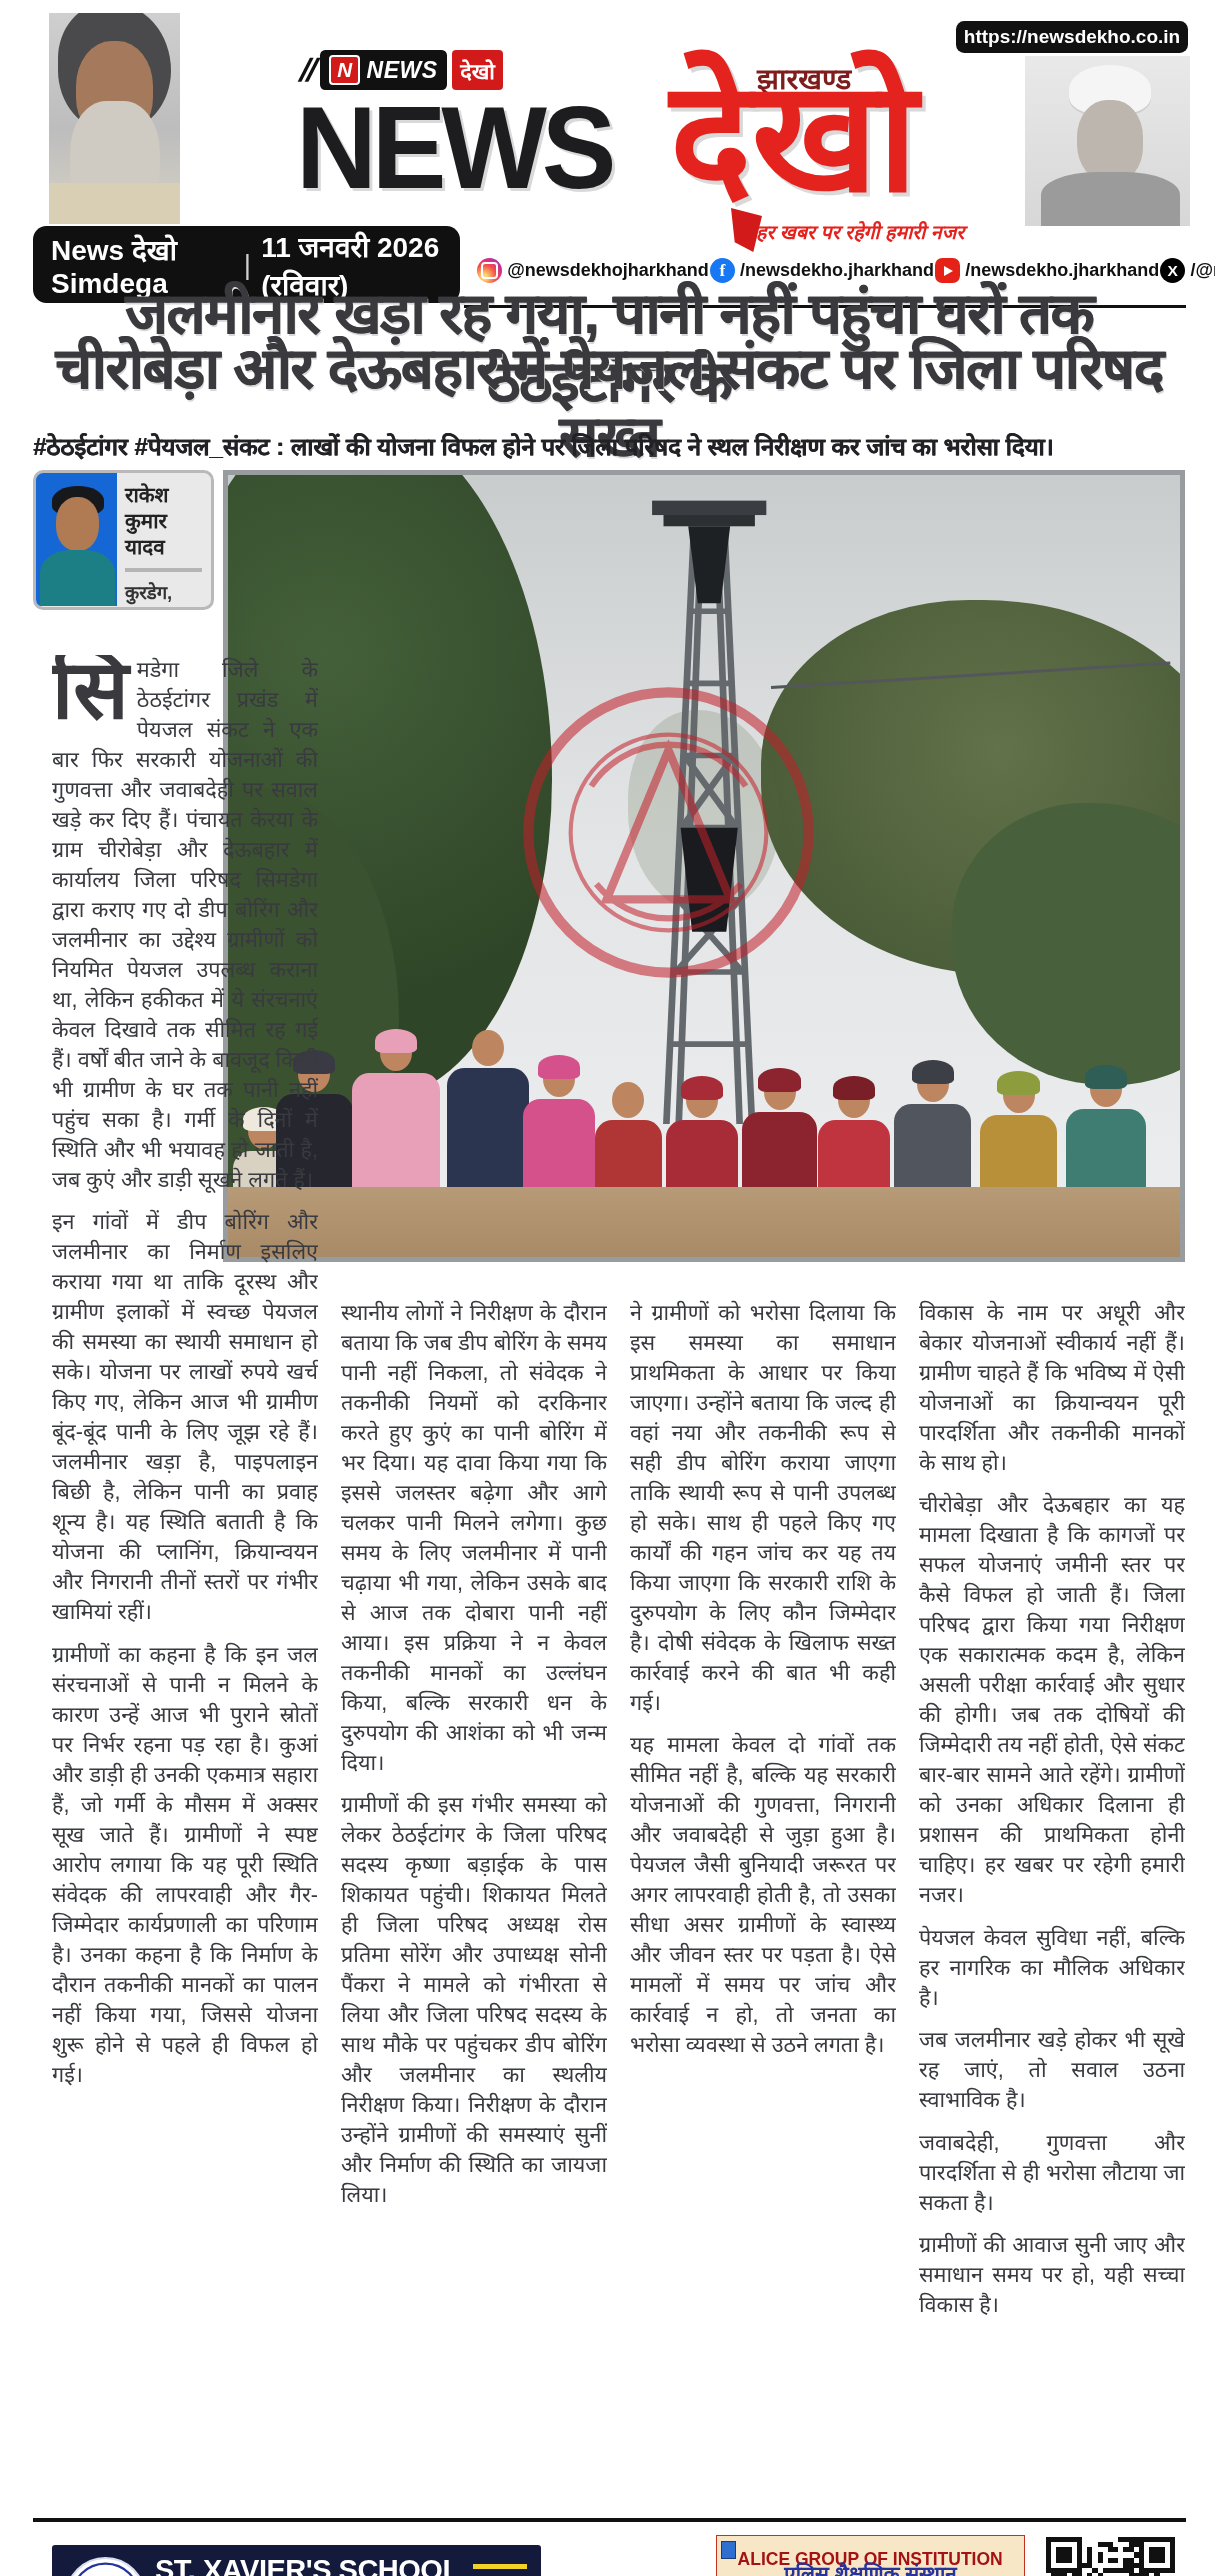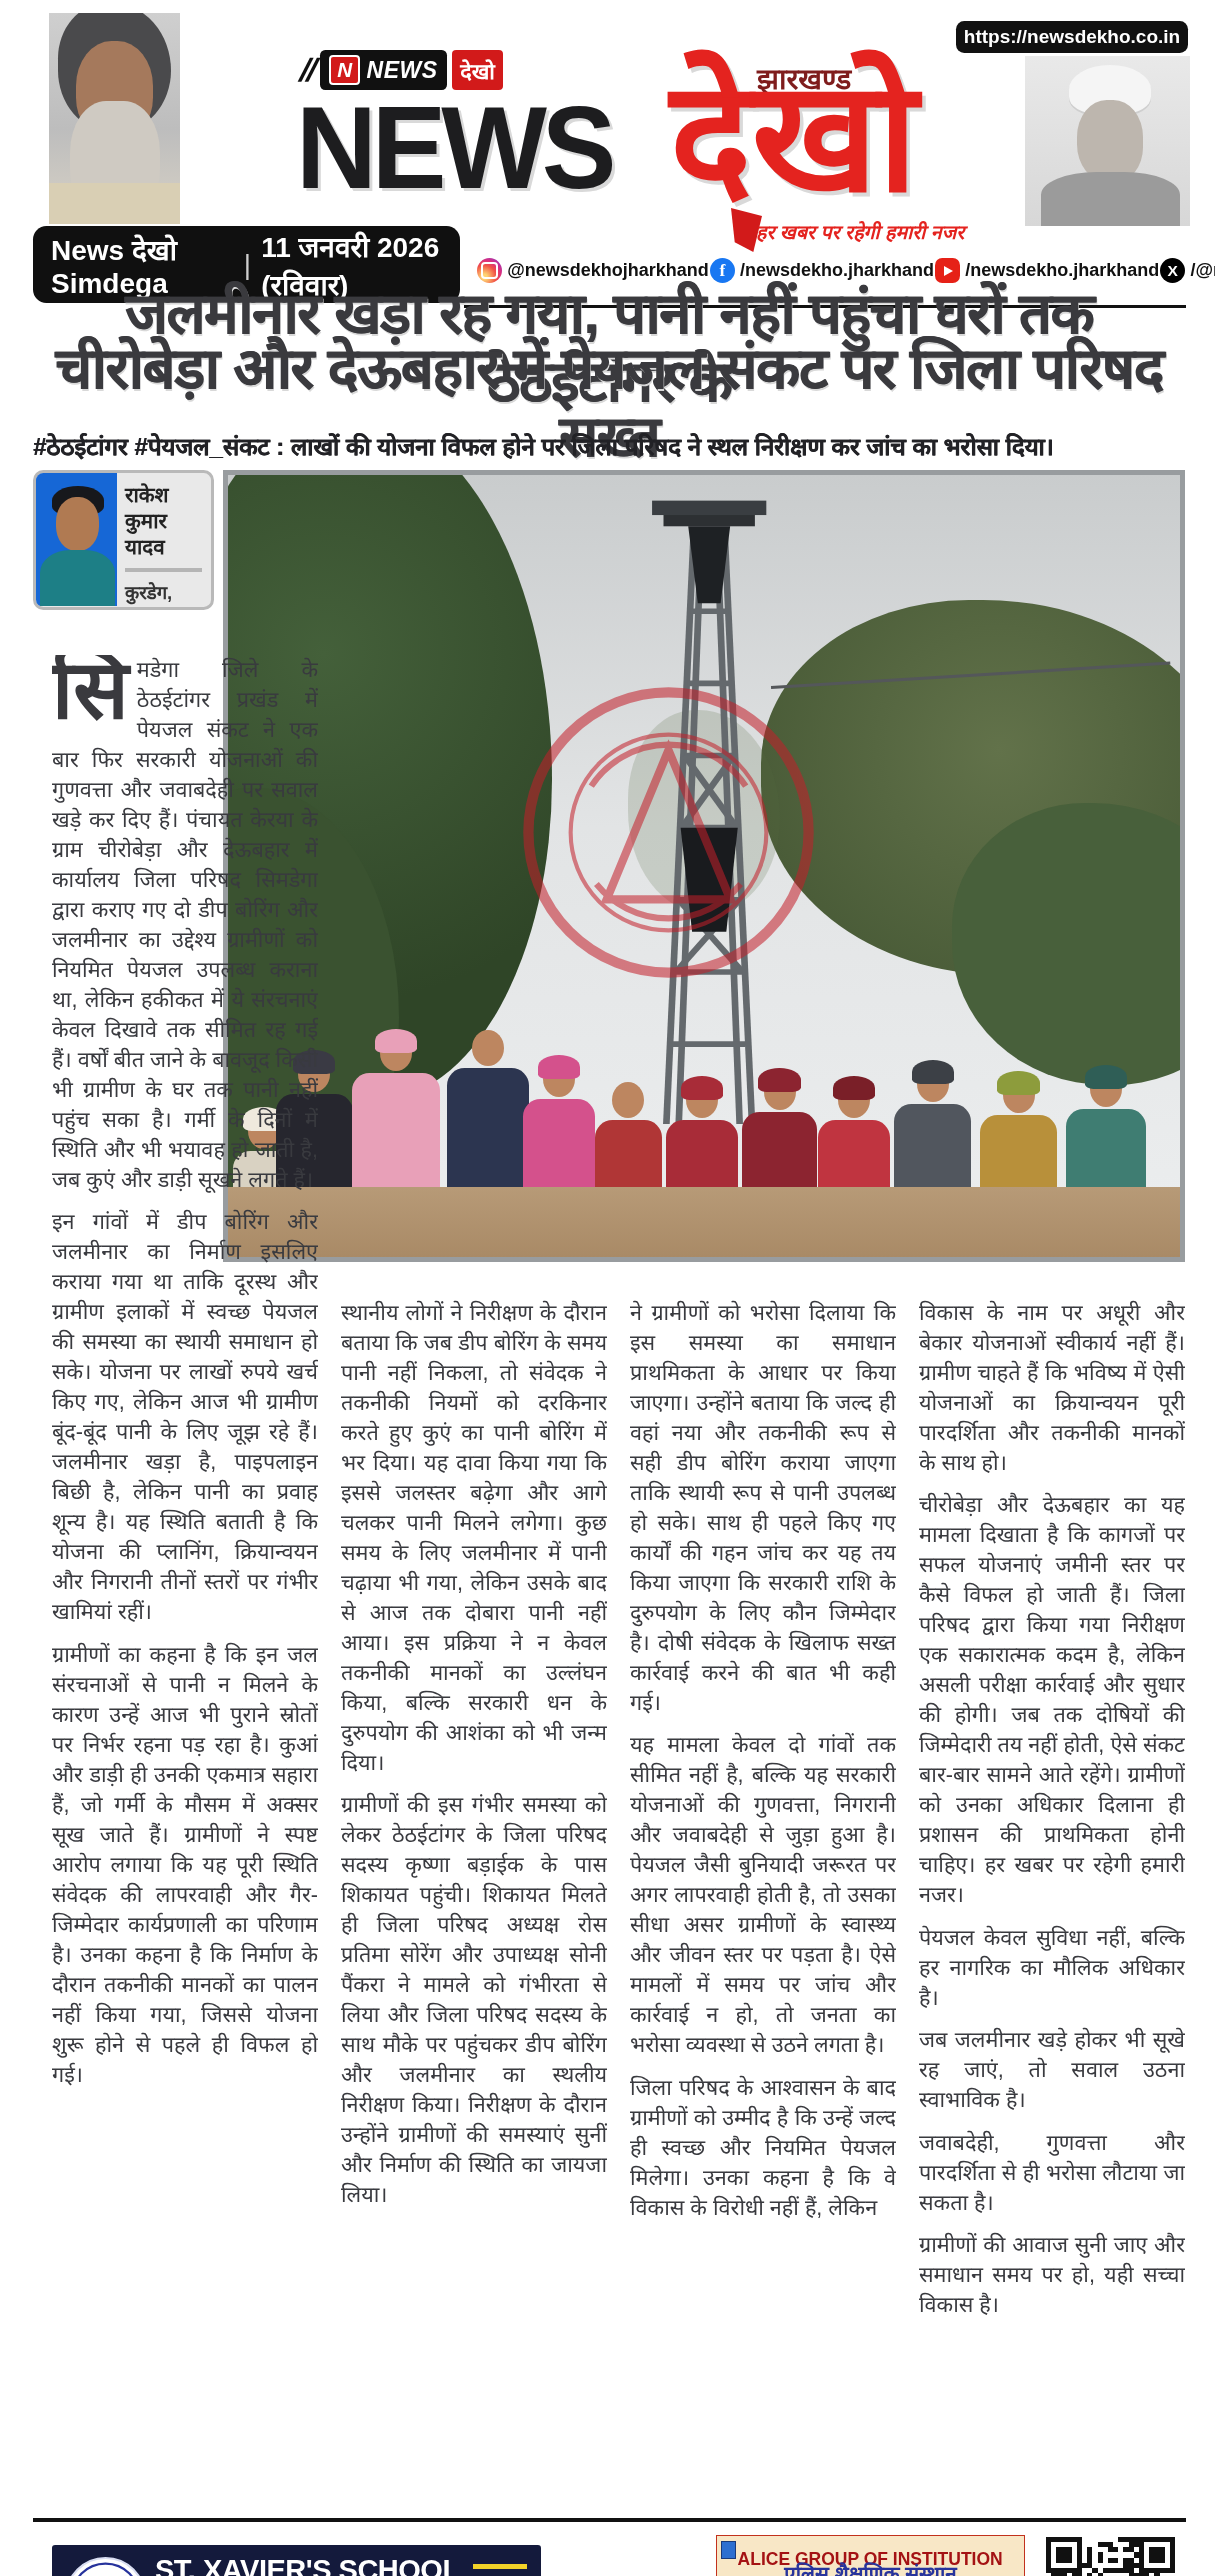--- a/index.html
+++ b/index.html
@@ -293,21 +293,20 @@
   <p>इन गांवों में डीप बोरिंग और जलमीनार का निर्माण इसलिए कराया गया था ताकि दूरस्थ और ग्रामीण इलाकों में स्वच्छ पेयजल की समस्या का स्थायी समाधान हो सके। योजना पर लाखों रुपये खर्च किए गए, लेकिन आज भी ग्रामीण बूंद-बूंद पानी के लिए जूझ रहे हैं। जलमीनार खड़ा है, पाइपलाइन बिछी है, लेकिन पानी का प्रवाह शून्य है। यह स्थिति बताती है कि योजना की प्लानिंग, क्रियान्वयन और निगरानी तीनों स्तरों पर गंभीर खामियां रहीं।</p>
   <p>ग्रामीणों का कहना है कि इन जल संरचनाओं से पानी न मिलने के कारण उन्हें आज भी पुराने स्रोतों पर निर्भर रहना पड़ रहा है। कुआं और डाड़ी ही उनकी एकमात्र सहारा हैं, जो गर्मी के मौसम में अक्सर सूख जाते हैं। ग्रामीणों ने स्पष्ट आरोप लगाया कि यह पूरी स्थिति संवेदक की लापरवाही और गैर-जिम्मेदार कार्यप्रणाली का परिणाम है। उनका कहना है कि निर्माण के दौरान तकनीकी मानकों का पालन नहीं किया गया, जिससे योजना शुरू होने से पहले ही विफल हो गई।</p>
 </div>
 <div class="col" style="left:341px;top:1298px;width:266px;height:1154px;">
   <p>स्थानीय लोगों ने निरीक्षण के दौरान बताया कि जब डीप बोरिंग के समय पानी नहीं निकला, तो संवेदक ने तकनीकी नियमों को दरकिनार करते हुए कुएं का पानी बोरिंग में भर दिया। यह दावा किया गया कि इससे जलस्तर बढ़ेगा और आगे चलकर पानी मिलने लगेगा। कुछ समय के लिए जलमीनार में पानी चढ़ाया भी गया, लेकिन उसके बाद से आज तक दोबारा पानी नहीं आया। इस प्रक्रिया ने न केवल तकनीकी मानकों का उल्लंघन किया, बल्कि सरकारी धन के दुरुपयोग की आशंका को भी जन्म दिया।</p>
   <p>ग्रामीणों की इस गंभीर समस्या को लेकर ठेठईटांगर के जिला परिषद सदस्य कृष्णा बड़ाईक के पास शिकायत पहुंची। शिकायत मिलते ही जिला परिषद अध्यक्ष रोस प्रतिमा सोरेंग और उपाध्यक्ष सोनी पैंकरा ने मामले को गंभीरता से लिया और जिला परिषद सदस्य के साथ मौके पर पहुंचकर डीप बोरिंग और जलमीनार का स्थलीय निरीक्षण किया। निरीक्षण के दौरान उन्होंने ग्रामीणों की समस्याएं सुनीं और निर्माण की स्थिति का जायजा लिया।</p>
 </div>
 <div class="col" style="left:630px;top:1298px;width:266px;height:1154px;">
   <p>ने ग्रामीणों को भरोसा दिलाया कि इस समस्या का समाधान प्राथमिकता के आधार पर किया जाएगा। उन्होंने बताया कि जल्द ही वहां नया और तकनीकी रूप से सही डीप बोरिंग कराया जाएगा ताकि स्थायी रूप से पानी उपलब्ध हो सके। साथ ही पहले किए गए कार्यों की गहन जांच कर यह तय किया जाएगा कि सरकारी राशि के दुरुपयोग के लिए कौन जिम्मेदार है। दोषी संवेदक के खिलाफ सख्त कार्रवाई करने की बात भी कही गई।</p>
   <p>यह मामला केवल दो गांवों तक सीमित नहीं है, बल्कि यह सरकारी योजनाओं की गुणवत्ता, निगरानी और जवाबदेही से जुड़ा हुआ है। पेयजल जैसी बुनियादी जरूरत पर अगर लापरवाही होती है, तो उसका सीधा असर ग्रामीणों के स्वास्थ्य और जीवन स्तर पर पड़ता है। ऐसे मामलों में समय पर जांच और कार्रवाई न हो, तो जनता का भरोसा व्यवस्था से उठने लगता है।</p>
-  <p>जिला परिषद के आश्वासन के बाद ग्रामीणों को उम्मीद है कि उन्हें जल्द ही स्वच्छ और नियमित पेयजल मिलेगा। उनका कहना है कि वे विकास के विरोधी नहीं हैं, लेकिन</p>
 </div>
 <div class="col" style="left:919px;top:1298px;width:266px;height:1175px;">
   <p>विकास के नाम पर अधूरी और बेकार योजनाओं स्वीकार्य नहीं हैं। ग्रामीण चाहते हैं कि भविष्य में ऐसी योजनाओं का क्रियान्वयन पूरी पारदर्शिता और तकनीकी मानकों के साथ हो।</p>
   <p>चीरोबेड़ा और देऊबहार का यह मामला दिखाता है कि कागजों पर सफल योजनाएं जमीनी स्तर पर कैसे विफल हो जाती हैं। जिला परिषद द्वारा किया गया निरीक्षण एक सकारात्मक कदम है, लेकिन असली परीक्षा कार्रवाई और सुधार की होगी। जब तक दोषियों की जिम्मेदारी तय नहीं होती, ऐसे संकट बार-बार सामने आते रहेंगे। ग्रामीणों को उनका अधिकार दिलाना ही प्रशासन की प्राथमिकता होनी चाहिए। हर खबर पर रहेगी हमारी नजर।</p>
   <p>पेयजल केवल सुविधा नहीं, बल्कि हर नागरिक का मौलिक अधिकार है।</p>
   <p>जब जलमीनार खड़े होकर भी सूखे रह जाएं, तो सवाल उठना स्वाभाविक है।</p>
   <p>जवाबदेही, गुणवत्ता और पारदर्शिता से ही भरोसा लौटाया जा सकता है।</p>
   <p>ग्रामीणों की आवाज सुनी जाए और समाधान समय पर हो, यही सच्चा विकास है।</p>
 </div>
 

